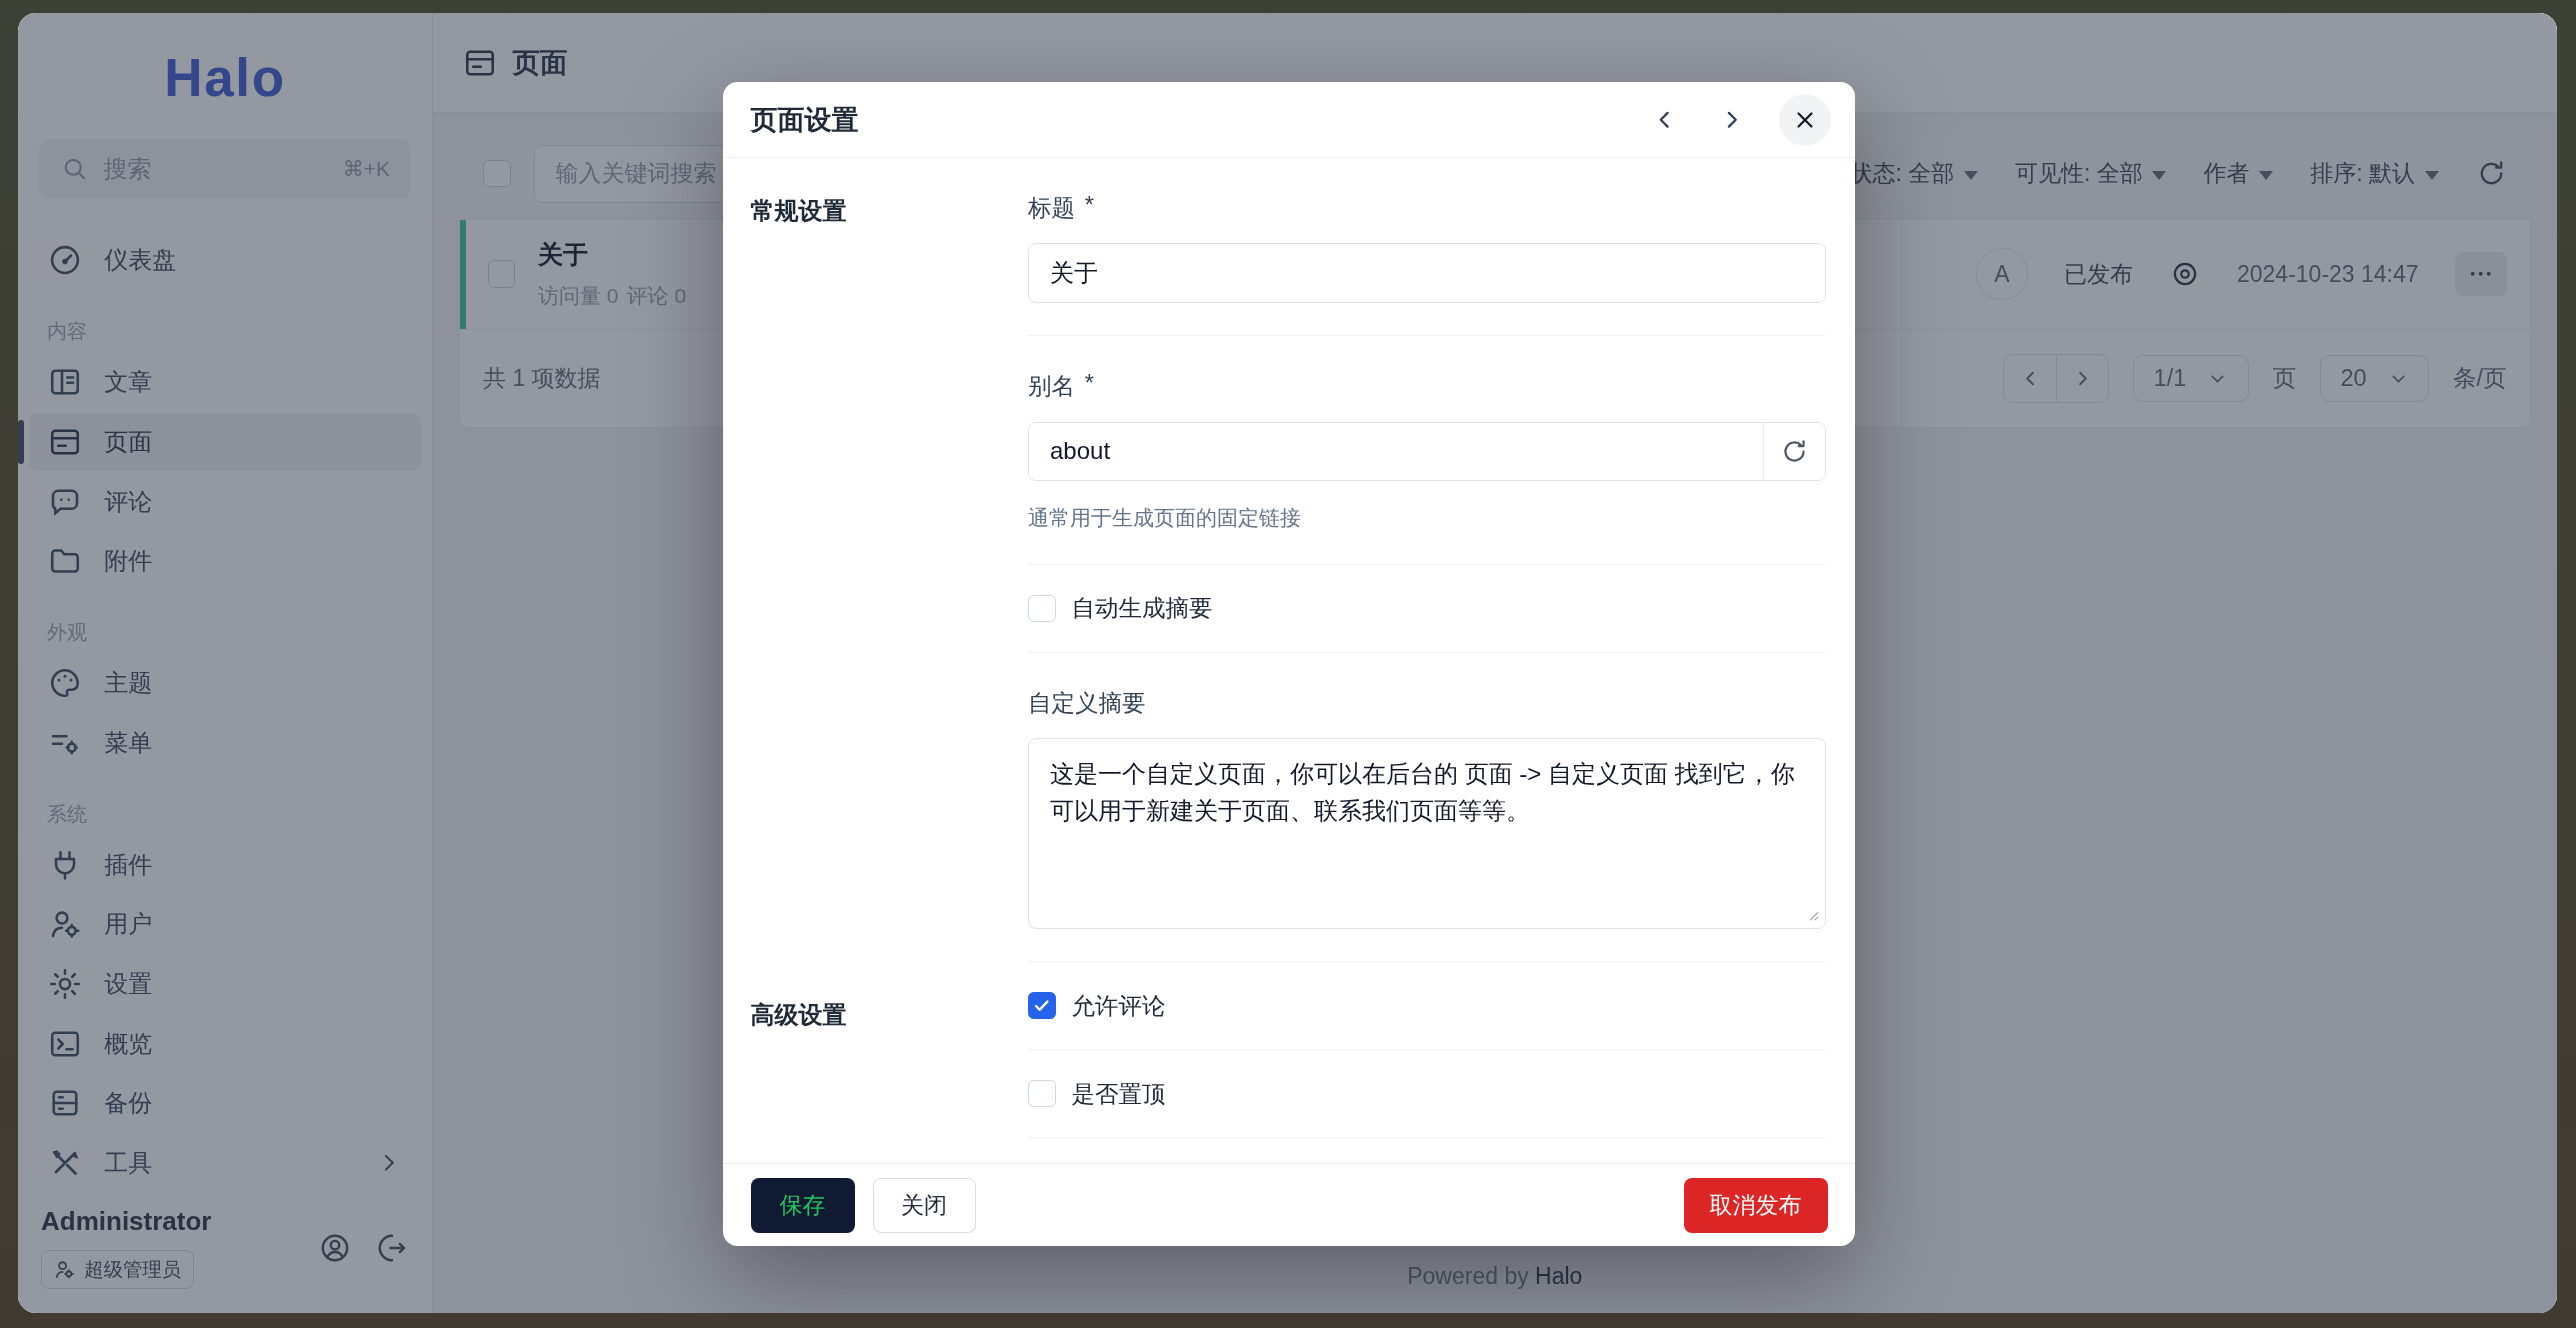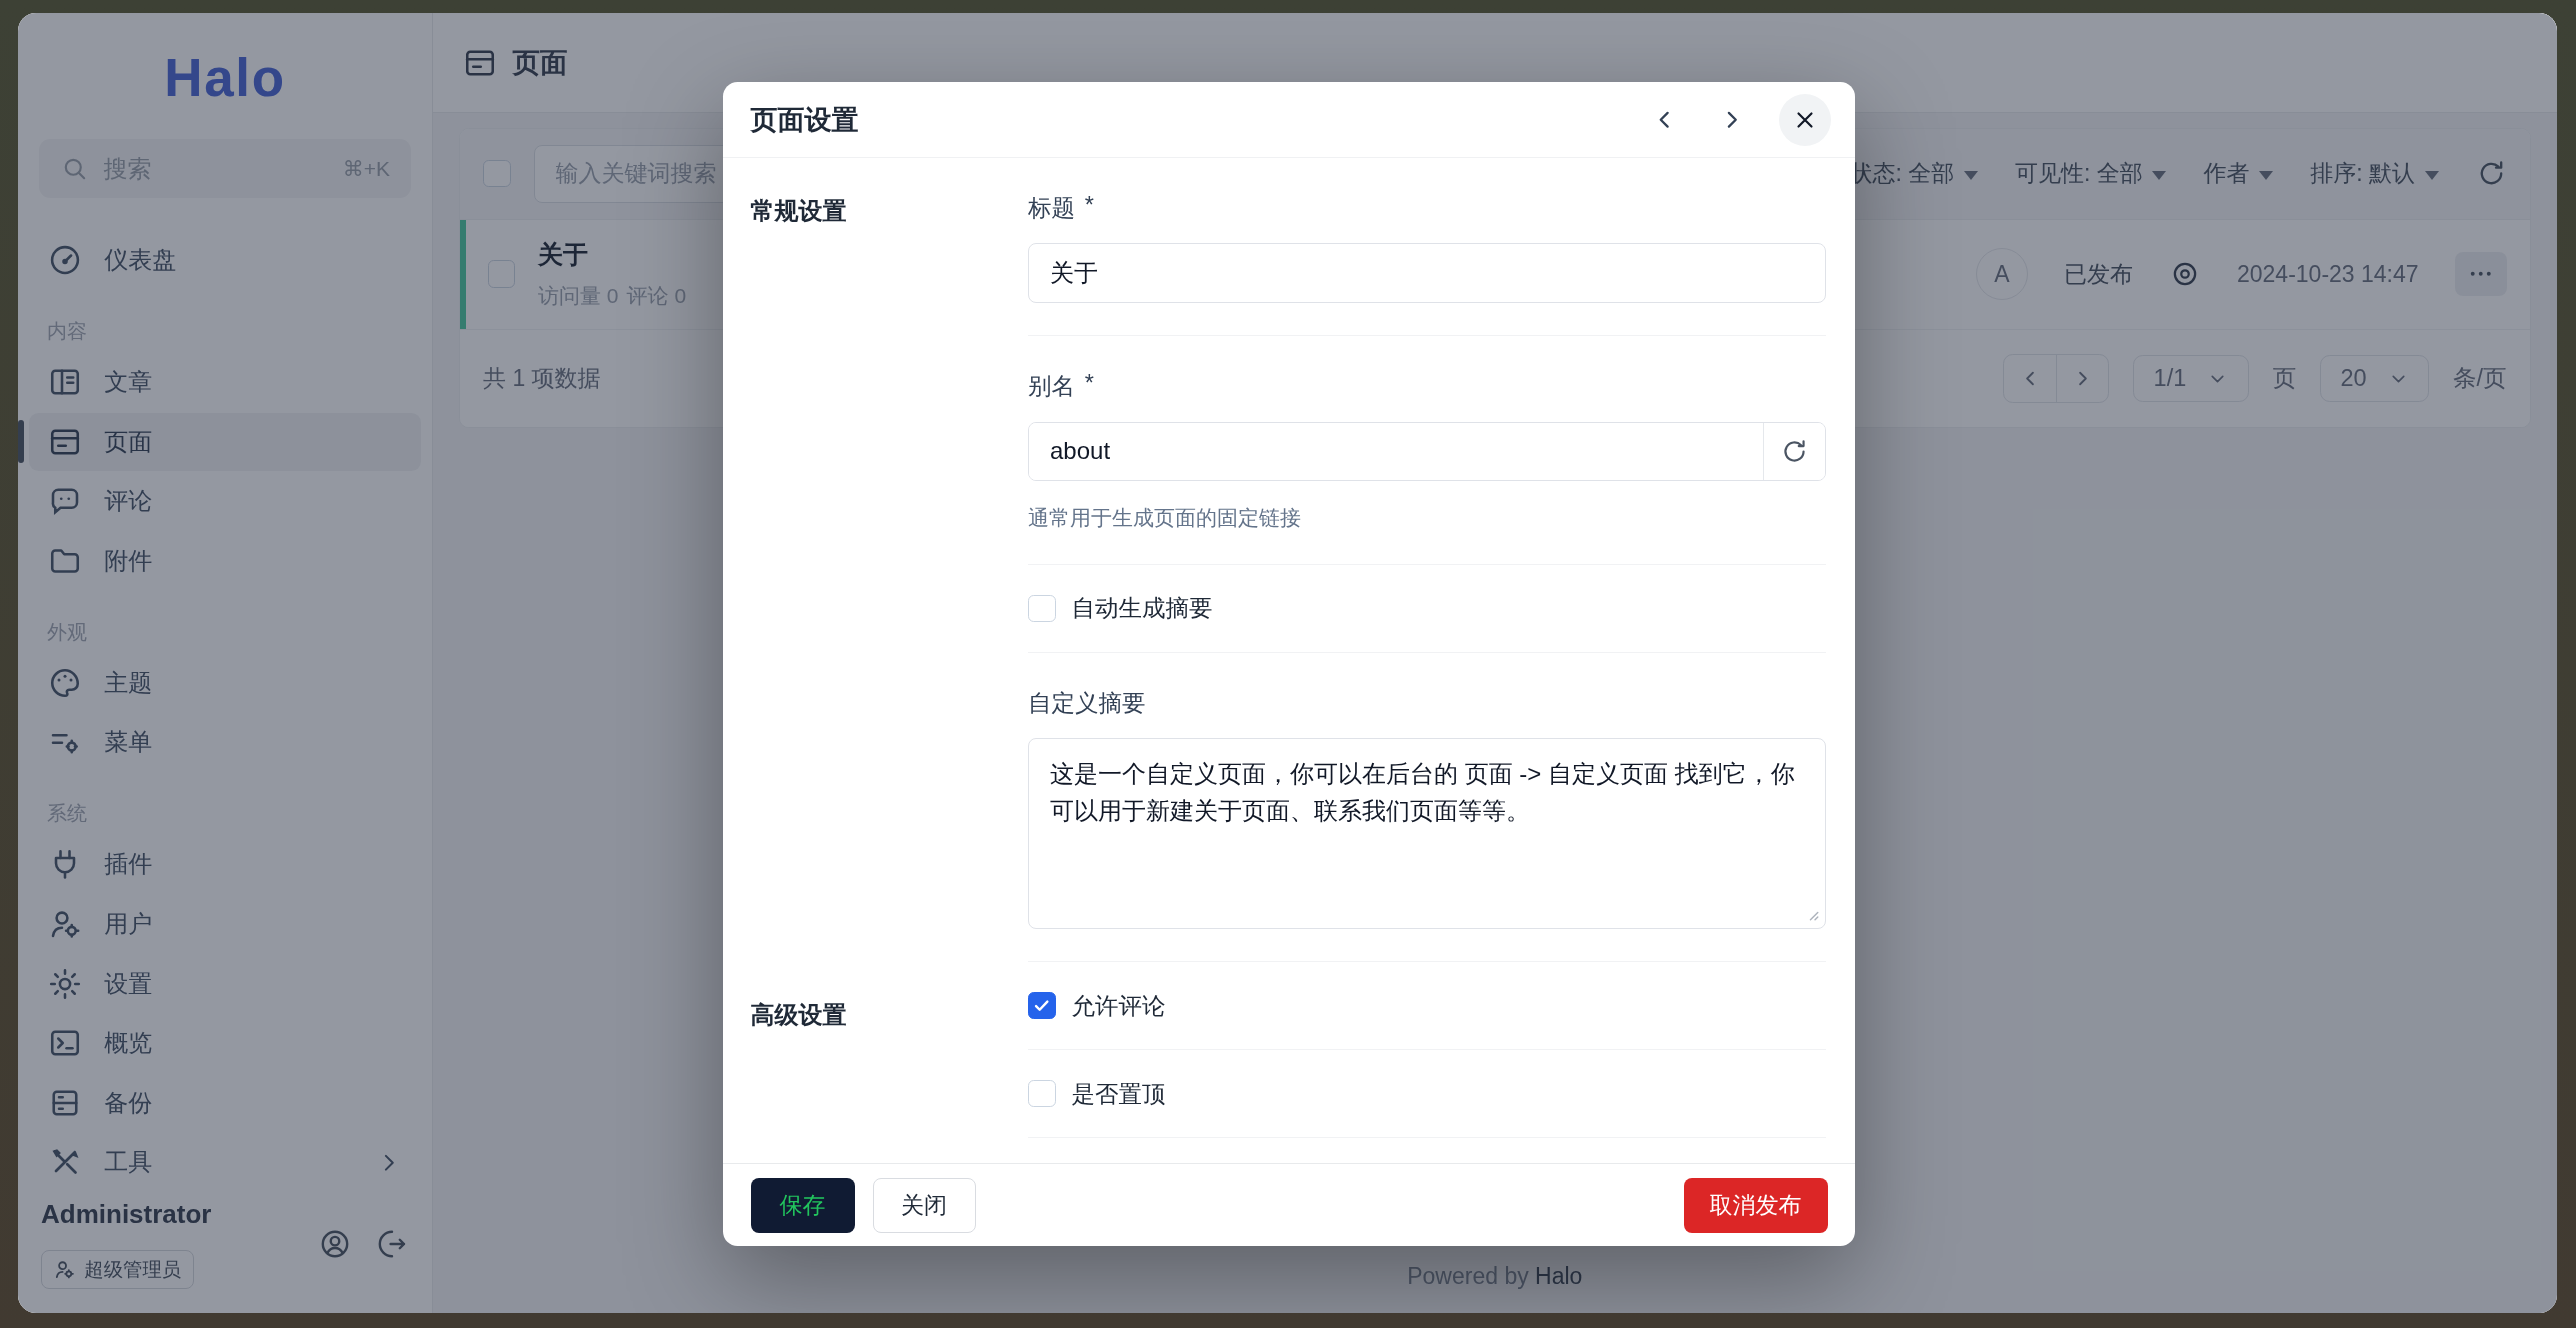--- a/index.html
+++ b/index.html
@@ -37,21 +37,21 @@
   .nav-item.active .bar {
     position:absolute; left:-11.3px; top:7.3px; bottom:7.3px; width:5.7px; border-radius:3.2px;
     background:#4b5563;
   }
   .sec-label { margin:29px 0 8px 0; padding-left:29px; font-size:20px; color:#a2a8b3; }
   .icon { display:inline-flex; flex:0 0 auto; }
   .icon svg { display:block; }
   .user-block {
     margin-top:auto; padding:16px 23px 24px 23px; display:flex; align-items:center;
   }
-  .user-left { display:flex; flex-direction:column; gap:20px; }
+  .user-left { display:flex; flex-direction:column; gap:13px; }
   .user-name { font-size:26px; font-weight:600; color:#374151; }
   .user-badge {
     display:inline-flex; align-items:center; gap:8px; border:1.6px solid #d6d9de;
     border-radius:8px; padding:4.9px 11.3px; font-size:19.4px; color:#4b5563; width:max-content;
   }
   .user-actions { margin-left:auto; display:flex; gap:23px; color:#4b5563; }
   .user-actions .icon { cursor:pointer; }
   
   .main { flex:1 1 auto; display:flex; flex-direction:column; background:#f4f4f5; }
   .topbar {

